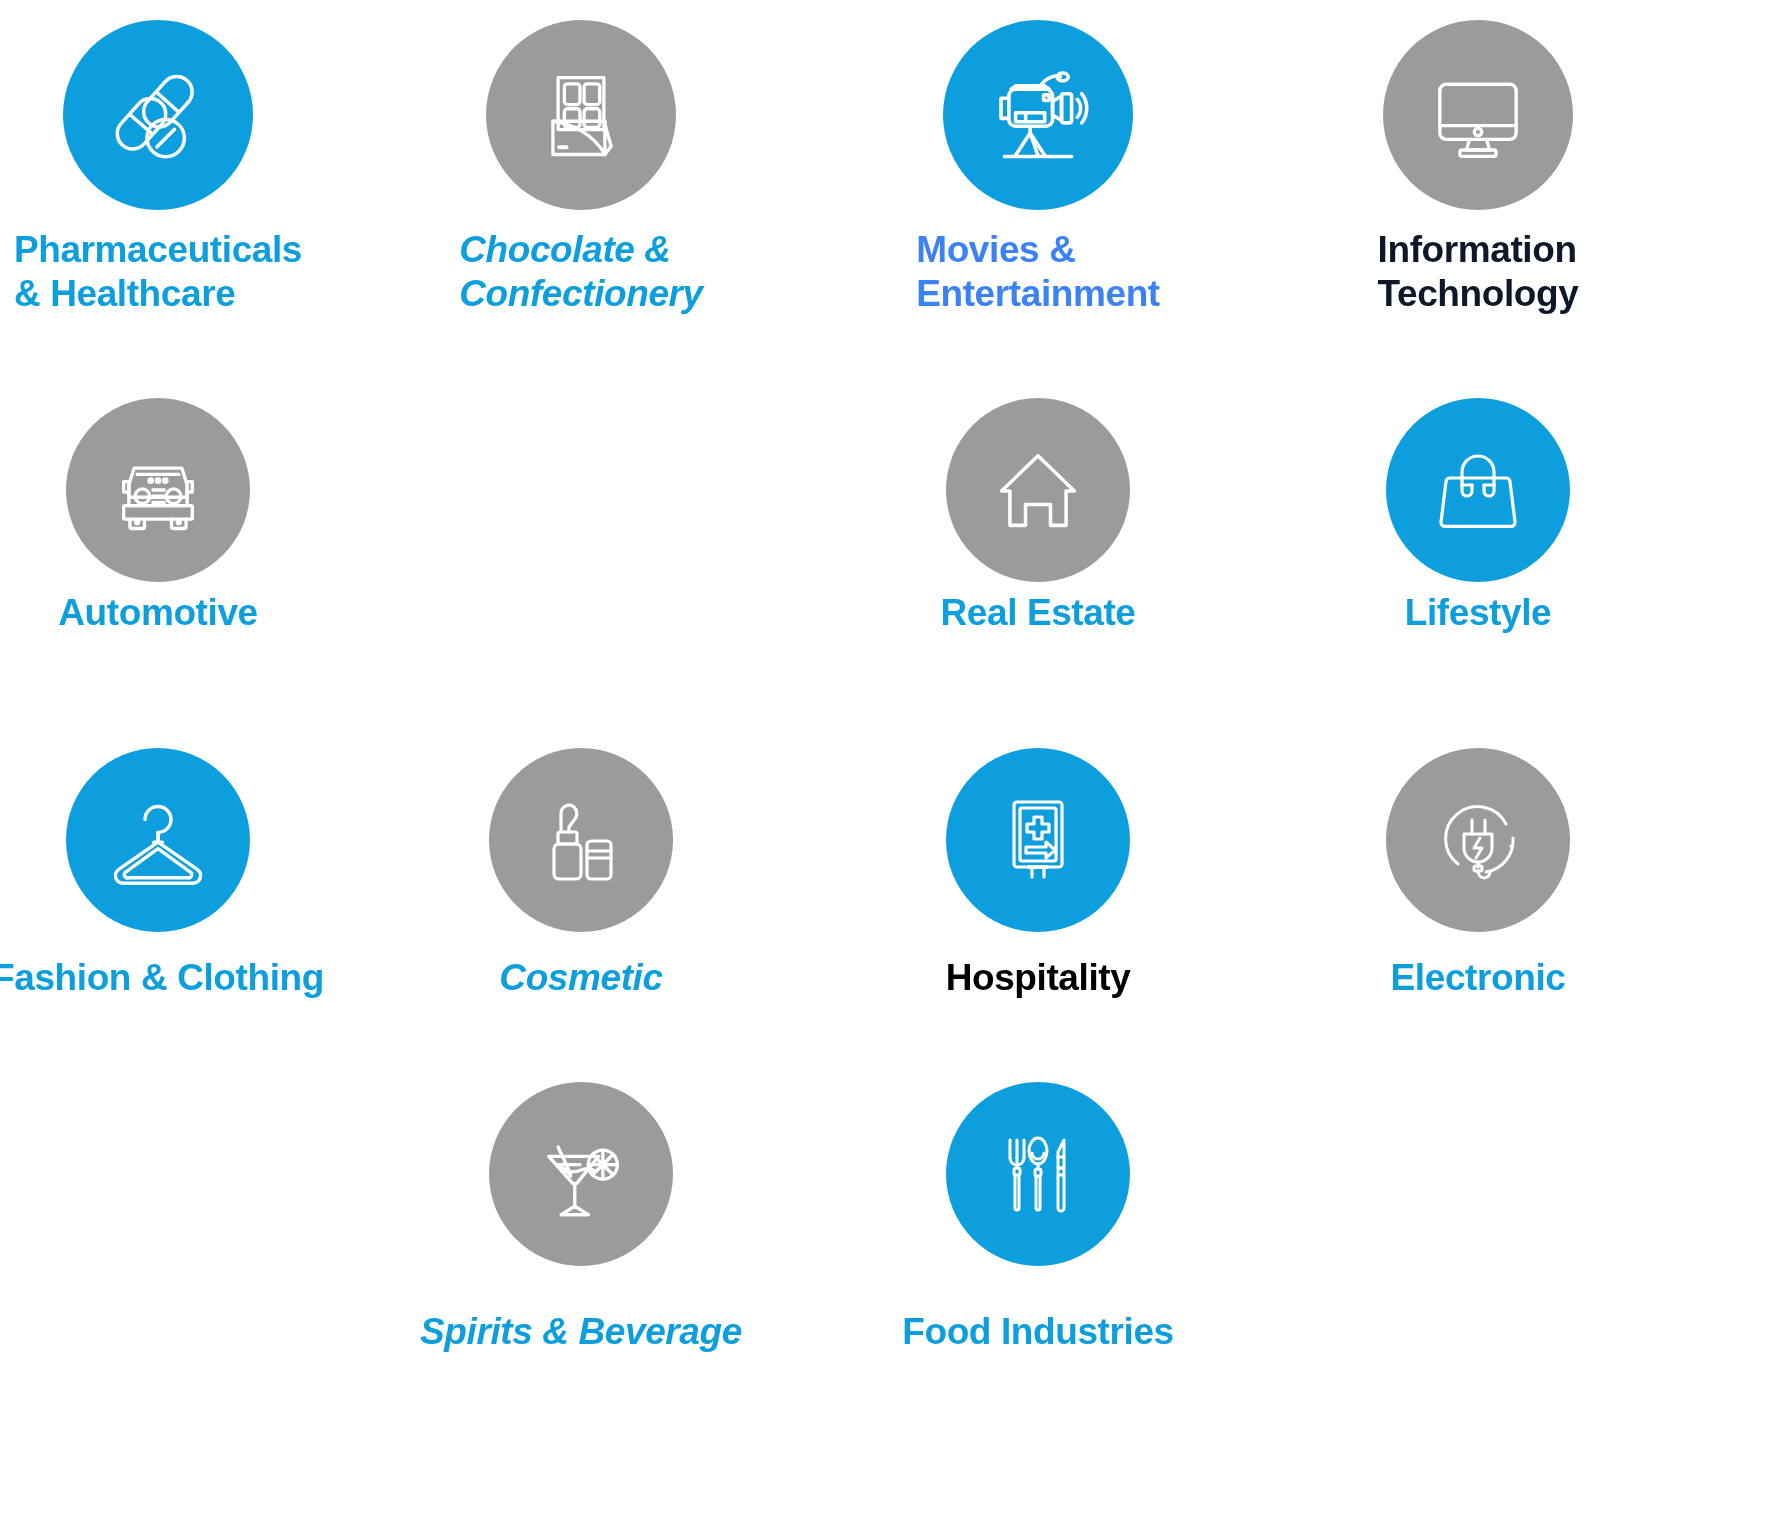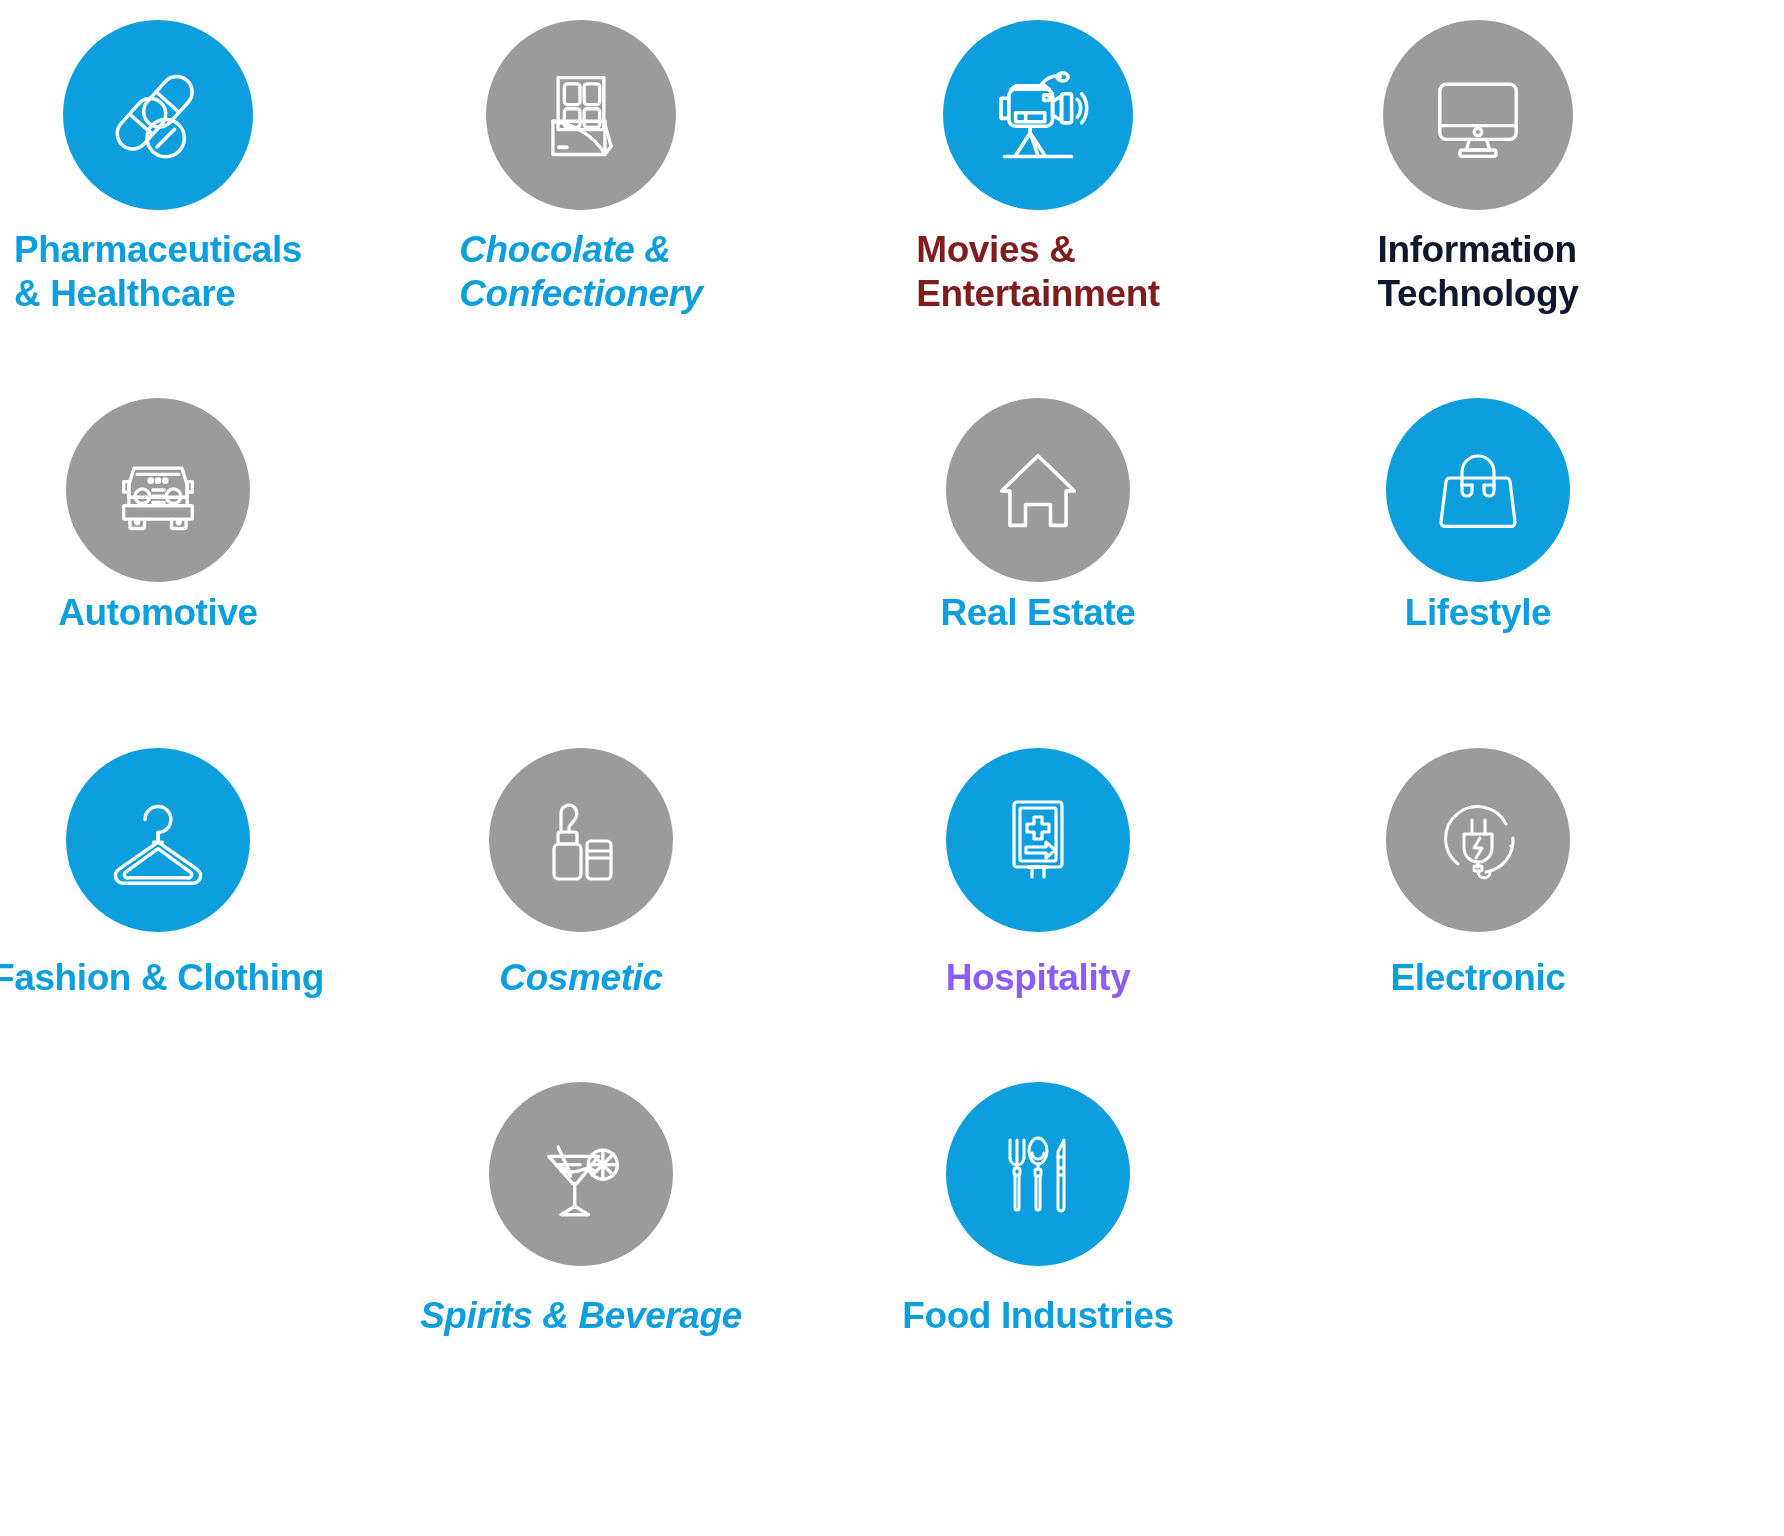--- a/index.html
+++ b/index.html
@@ -48,21 +48,21 @@
   .c2 { left: 358px; font-style: italic; }
   .c3 { left: 815px; }
   .c4 { left: 1255px; }
 
   .r1 .circle { width: 190px; height: 190px; }
   .r2 .circle, .r3 .circle, .r4 .circle { width: 184px; height: 184px; }
 
   .r1 .label { font-size: 37px; margin-top: 18px; }
   .r2 .label { font-size: 37px; margin-top: 9px; }
   .r3 .label { font-size: 37px; margin-top: 24px; }
-  .r4 .label { font-size: 37px; margin-top: 28px; }
+  .r4 .label { font-size: 37px; margin-top: 44px; }
 </style>
 </head>
 <body style="background: rgb(255, 255, 255);">
 
 <div id="grid">
 
   <div class="cell r1 c1">
     <div class="circle" style="background:#0d9edd">
       <span>
         <svg width="110" height="110" viewBox="0 0 100 100" fill="none" stroke="#fff" stroke-width="3.2" stroke-linecap="round" stroke-linejoin="round">
@@ -112,21 +112,21 @@
         <rect x="71" y="31" width="9" height="26" rx="2"></rect>
         <path d="M85 36 C89 40, 89 48, 85 52"></path>
         <path d="M89 31 C95 38, 95 50, 89 57"></path>
         <path d="M43 60 v6"></path>
         <path d="M43 66 L30 86"></path>
         <path d="M43 66 L56 86"></path>
         <path d="M43 66 L50 86"></path>
         <line x1="20" y1="87" x2="80" y2="87"></line>
       </svg>
     </div>
-    <div class="label" style="color:#7f1d1d">Movies &amp;
+    <div class="label" style="color:#3b82f6">Movies &amp;
 Entertainment</div>
   </div>
 
   <div class="cell r1 c4">
     <div class="circle" style="background:#9b9b9b">
       <svg width="106" height="106" viewBox="0 0 100 100" fill="none" stroke="#fff" stroke-width="3.2" stroke-linecap="round" stroke-linejoin="round">
         <rect x="14" y="21" width="72" height="52" rx="6"></rect>
         <line x1="14" y1="60" x2="86" y2="60"></line>
         <circle cx="50" cy="66" r="3.5"></circle>
         <path d="M42 73 l-3 10 h22 l-3 -10"></path>
@@ -219,21 +219,21 @@
       <svg width="100" height="100" viewBox="0 0 100 100" fill="none" stroke="#fff" stroke-width="3.2" stroke-linecap="round" stroke-linejoin="round">
         <rect x="26" y="12" width="48" height="65" rx="3"></rect>
         <rect x="32" y="18" width="36" height="53" rx="2"></rect>
         <path d="M46 27 h8 v7 h7 v8 h-7 v7 h-8 v-7 h-7 v-8 h7 z"></path>
         <path d="M38 57 h20 v-5 l9 8 l-9 8 v-5 h-20 z"></path>
         <path d="M44 77 v10"></path>
         <path d="M56 77 v10"></path>
         <line x1="41" y1="77" x2="59" y2="77" stroke-width="4"></line>
       </svg>
     </div>
-    <div class="label" style="color:#8b5cf6">Hospitality</div>
+    <div class="label" style="color:#000000">Hospitality</div>
   </div>
 
   <div class="cell r3 c4">
     <div class="circle" style="background:#9b9b9b">
       <svg width="100" height="100" viewBox="0 0 100 100" fill="none" stroke="#fff" stroke-width="3" stroke-linecap="round" stroke-linejoin="round">
         <path d="M78 34 A32 32 0 1 0 30 74"></path>
         <path d="M85 48 A32 32 0 0 1 58 82"></path>
         <circle cx="83" cy="56" r="1.6" fill="#fff" stroke="none"></circle>
         <path d="M36 44 h28 v14 a14 14 0 0 1 -28 0 z"></path>
         <line x1="44" y1="30" x2="44" y2="44"></line>

